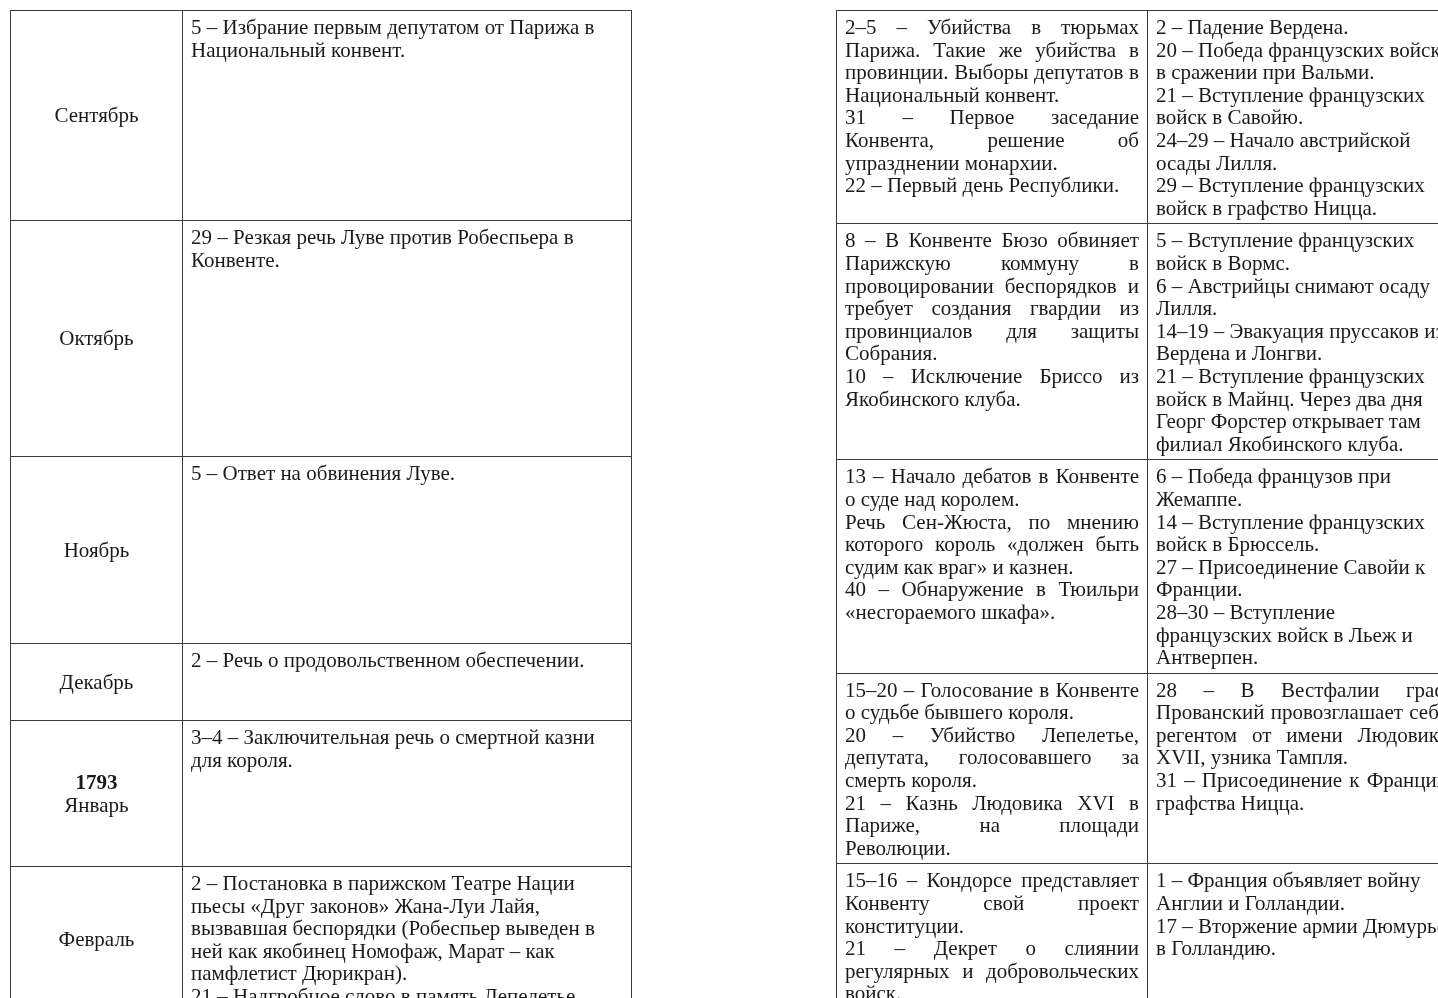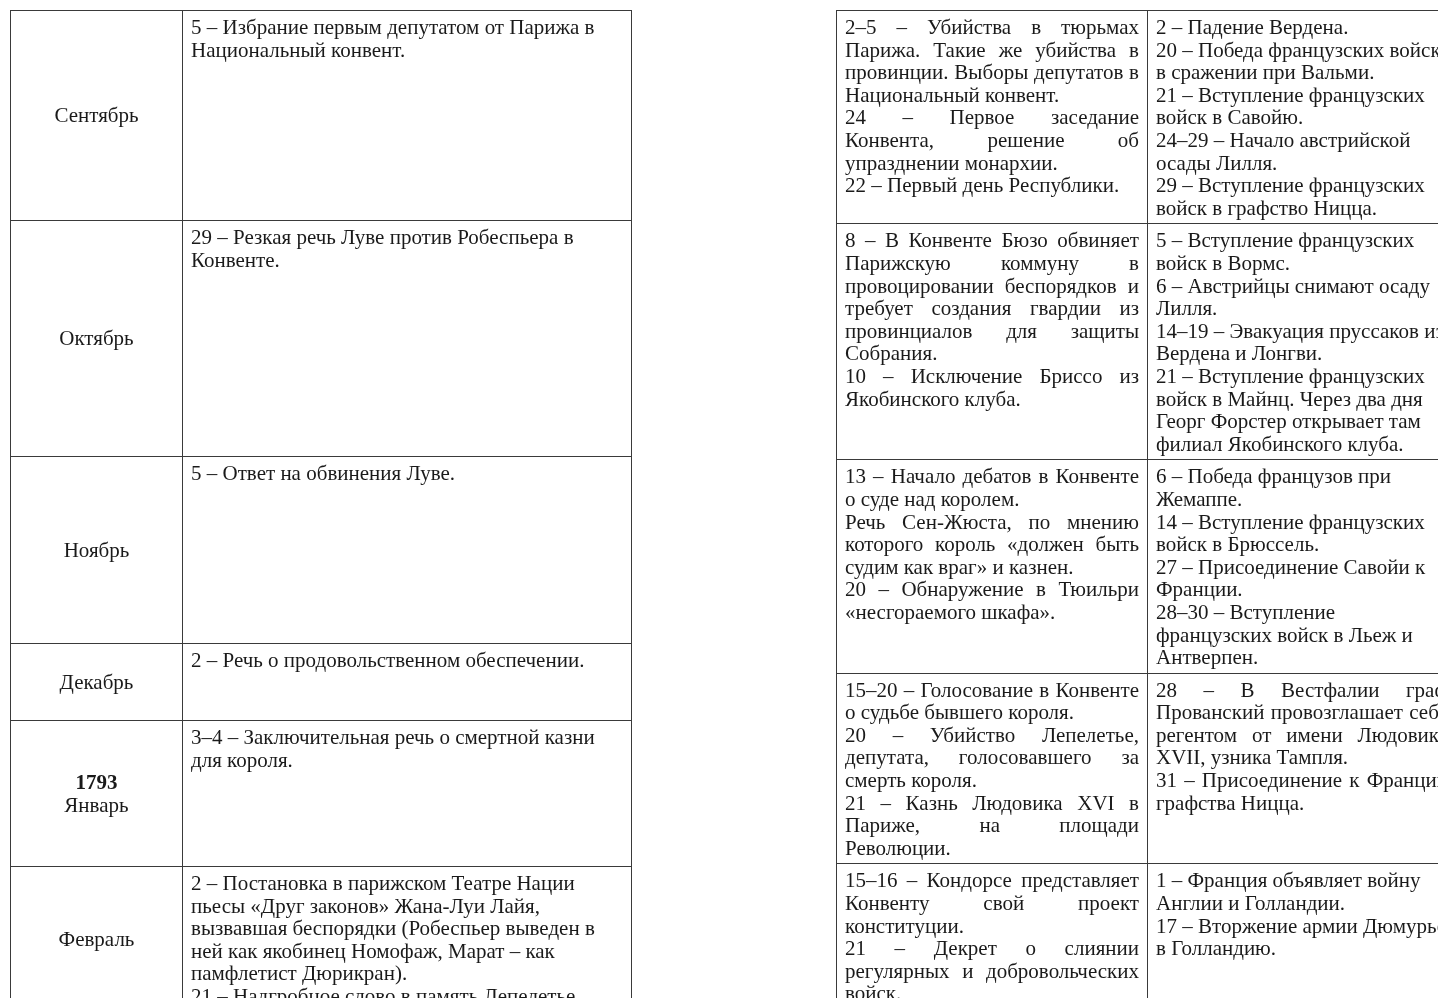--- a/index.html
+++ b/index.html
@@ -84,21 +84,21 @@
 
 <table id="right-table" class="page-table">
   <colgroup>
       <col class="c1">
       <col class="c2">
     </colgroup>
   <tbody>
     <tr style="height:210px">
       <td class="justify">
         <span class="event">2–5 – Убийства в тюрьмах Парижа. Такие же убийства в провинции. Выборы депутатов в Национальный конвент.</span>
-        <span class="event">24 – Первое заседание Конвента, решение об упразднении монархии.</span>
+        <span class="event">31 – Первое заседание Конвента, решение об упразднении монархии.</span>
         <span class="event">22 – Первый день Республики.</span>
       </td>
       <td>
         <span class="event">2 – Падение Вердена.</span>
         <span class="event">20 – Победа французских войск в сражении при Вальми.</span>
         <span class="event">21 – Вступление французских войск в Савойю.</span>
         <span class="event">24–29 – Начало австрийской осады Лилля.</span>
         <span class="event">29 – Вступление французских войск в графство Ницца.</span>
       </td>
     </tr>
@@ -111,21 +111,21 @@
         <span class="event">5 – Вступление французских войск в Вормс.</span>
         <span class="event">6 – Австрийцы снимают осаду Лилля.</span>
         <span class="event">14–19 – Эвакуация пруссаков из Вердена и Лонгви.</span>
         <span class="event">21 – Вступление французских войск в Майнц. Через два дня Георг Форстер открывает там филиал Якобинского клуба.</span>
       </td>
     </tr>
     <tr style="height:187px">
       <td class="justify">
         <span class="event">13 – Начало дебатов в Конвенте о суде над королем.</span>
         <span class="event">Речь Сен-Жюста, по мнению которого король «должен быть судим как враг» и казнен.</span>
-        <span class="event">20 – Обнаружение в Тюильри «несгораемого шкафа».</span>
+        <span class="event">40 – Обнаружение в Тюильри «несгораемого шкафа».</span>
       </td>
       <td>
         <span class="event">6 – Победа французов при Жемаппе.</span>
         <span class="event">14 – Вступление французских войск в Брюссель.</span>
         <span class="event">27 – Присоединение Савойи к Франции.</span>
         <span class="event">28–30 – Вступление французских войск в Льеж и Антверпен.</span>
       </td>
     </tr>
     <tr style="height:146px">
       <td class="justify">

